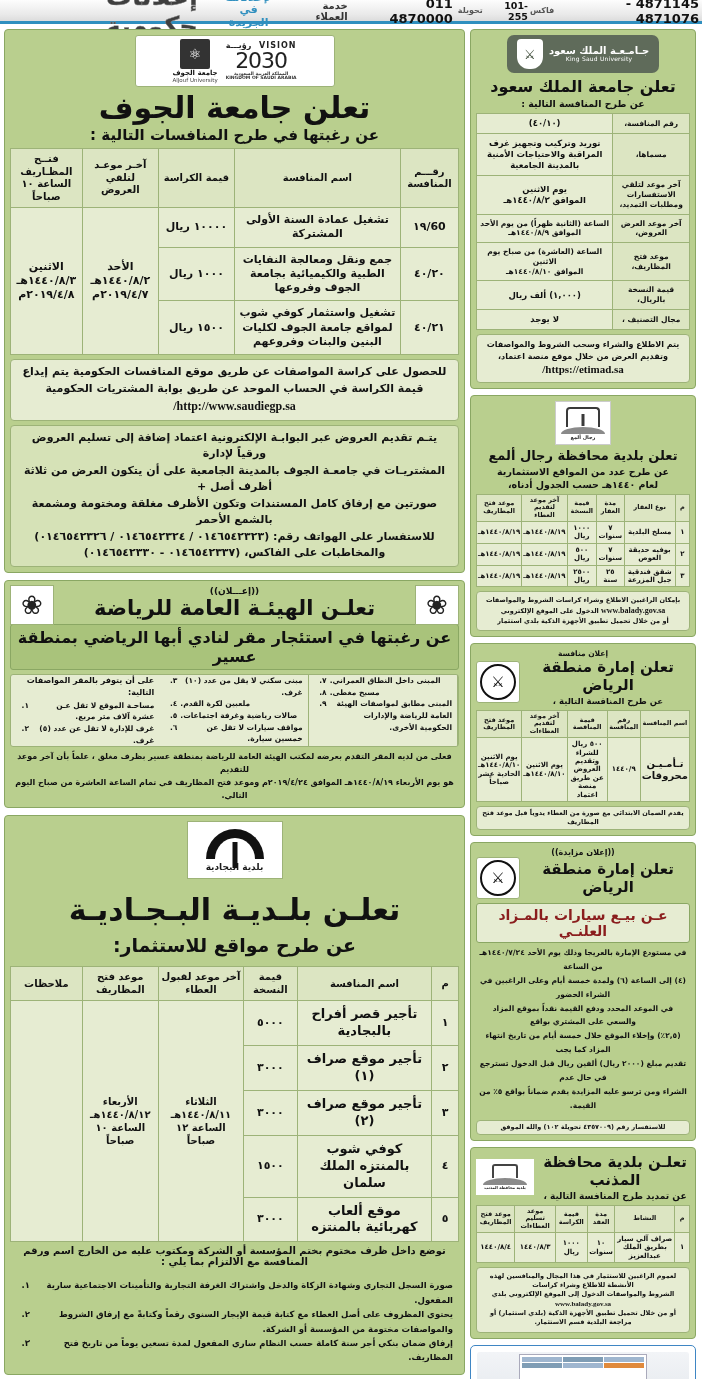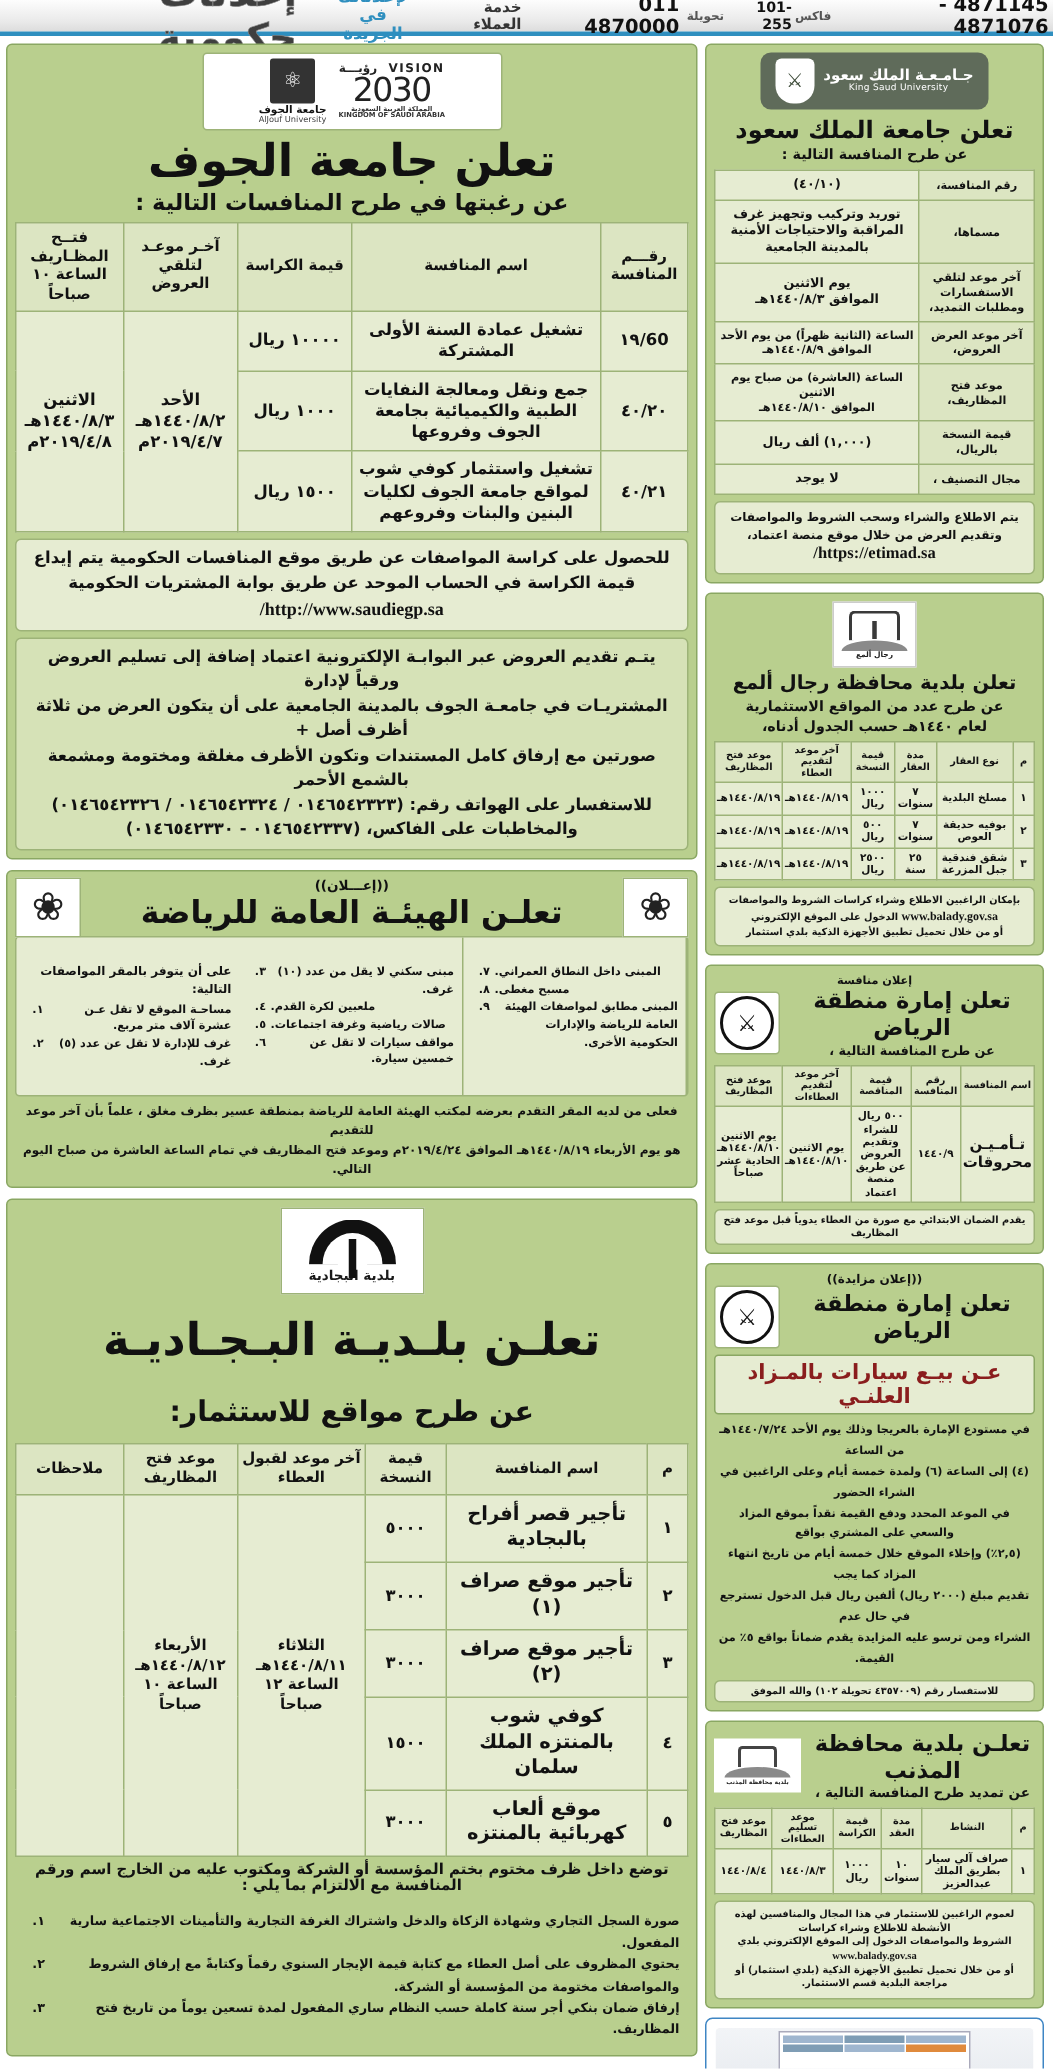--- a/index.html
+++ b/index.html
@@ -93,21 +93,21 @@
   .note.xs { font-size:6.5px; line-height:1.4; }
   .note .url { font-family:"Liberation Serif", serif; font-size:12px; }
   .note.sm .url { font-family:"Liberation Serif", serif; font-size:9px; }
   .note.xs .url { font-family:"Liberation Serif", serif; font-size:7px; }
   .note-plain { background:#d6e2b7; }
 
   .spec-wrap {
     background:#e6ecd2; border:1px solid #9db378; border-radius:3px;
     display:flex; flex-direction:row-reverse; margin-top:4px;
   }
-  .spec-col { flex:1; padding:17px 5px; font-size:7.5px; font-weight:bold; line-height:1.55; color:#111; }
+  .spec-col { flex:1; padding:0 5px; font-size:7.5px; font-weight:bold; line-height:1.55; color:#111; }
   .spec-col + .spec-col { border-right:1px solid #9db378; }
   .spec-col .hd { font-size:8px; }
   .spec-li { display:flex; flex-direction:row-reverse; gap:3px; }
   .spec-li .n { min-width:13px; }
 
   .footlist { margin-top:4px; padding:4px 6px; font-size:8.5px; font-weight:bold; color:#111; line-height:1.7;}
   .footlist .row { display:flex; flex-direction:row-reverse; gap:6px; text-align:right;}
   .footlist .row .n { min-width:14px; }
   .footlead { text-align:center; font-size:10px; font-weight:bold; padding:3px 4px; color:#111;}
 
@@ -272,20 +272,21 @@
 
       <div class="card">
         <div class="side-logo r">
             <div class="flower">❀</div>
           </div>
         <div class="side-logo l">
             <div class="flower">❀</div>
           </div>
         <div class="tiny-tag">((إعـــلان))</div>
         <div class="headline h-lg">تعلـن الهيئـة العامة للرياضة</div>
+        <div class="banner">عن رغبتها في استئجار مقر لنادي أبها الرياضي بمنطقة عسير</div>
 
         <div class="spec-wrap">
           <div class="spec-col">
             <div class="hd">على أن يتوفر بالمقر المواصفات التالية:</div>
             <div class="spec-li">
                 <span class="n">١.</span>
                 <span>مساحـة الموقع لا تقل عـن عشرة آلاف متر مربع.</span>
               </div>
             <div class="spec-li">
                 <span class="n">٢.</span>
@@ -331,21 +332,21 @@
           <div>هو يوم الأربعاء ١٤٤٠/٨/١٩هـ الموافق ٢٠١٩/٤/٢٤م وموعد فتح المظاريف في تمام الساعة العاشرة من صباح اليوم التالي.</div>
         </div>
       </div>
 
       <div class="card">
         <div class="bej-logo">
           <div class="arch"></div>
           <div class="logo-txt" style="margin-top:3px">بلدية البجادية</div>
         </div>
         <div class="headline h-xl" style="margin-top:14px">تعلـن بلـديـة البـجـاديـة</div>
-        <div class="sub" style="font-size:19px;margin-top:20px">عن طرح مواقع للاستثمار:</div>
+        <div class="sub" style="font-size:19px;margin-top:8px">عن طرح مواقع للاستثمار:</div>
 
         <table class="t-main" style="margin-top:10px">
           <thead>
               <tr>
             <th style="width:6%">م</th>
             <th style="width:30%">اسم المنافسة</th>
             <th style="width:12%">قيمة النسخة</th>
             <th style="width:19%">آخر موعد لقبول العطاء</th>
             <th style="width:17%">موعد فتح المظاريف</th>
             <th style="width:16%">ملاحظات</th>

